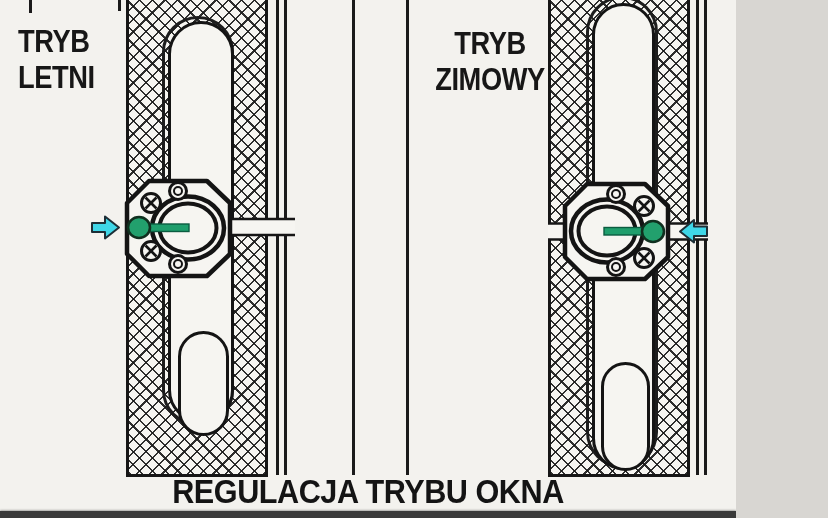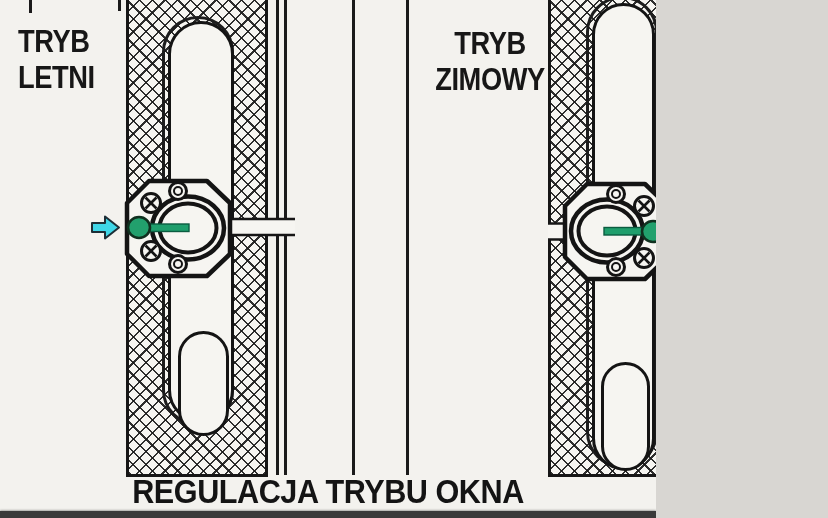--- a/index.html
+++ b/index.html
@@ -1,17 +1,17 @@
 <!DOCTYPE html>
 <html><head>
 <meta charset="utf-8">
 <style>
   html,body{margin:0;padding:0;background:#d8d6d2;}
   #canvas{
-    position:relative;width:656px;height:518px;overflow:hidden;
+    position:relative;width:736px;height:518px;overflow:hidden;
     background:#f3f2ee;
     font-family:"Liberation Sans", sans-serif;
     color:#1a1a1a;
   }
   
   .strip{
     position:absolute;top:0;height:474px;width:136px;
     border-left:3px solid #161616;border-right:3px solid #161616;border-bottom:3px solid #161616;
     background:
       repeating-linear-gradient(45deg,  rgba(25,25,25,.9) 0 1.6px, transparent 1.6px 9px),

